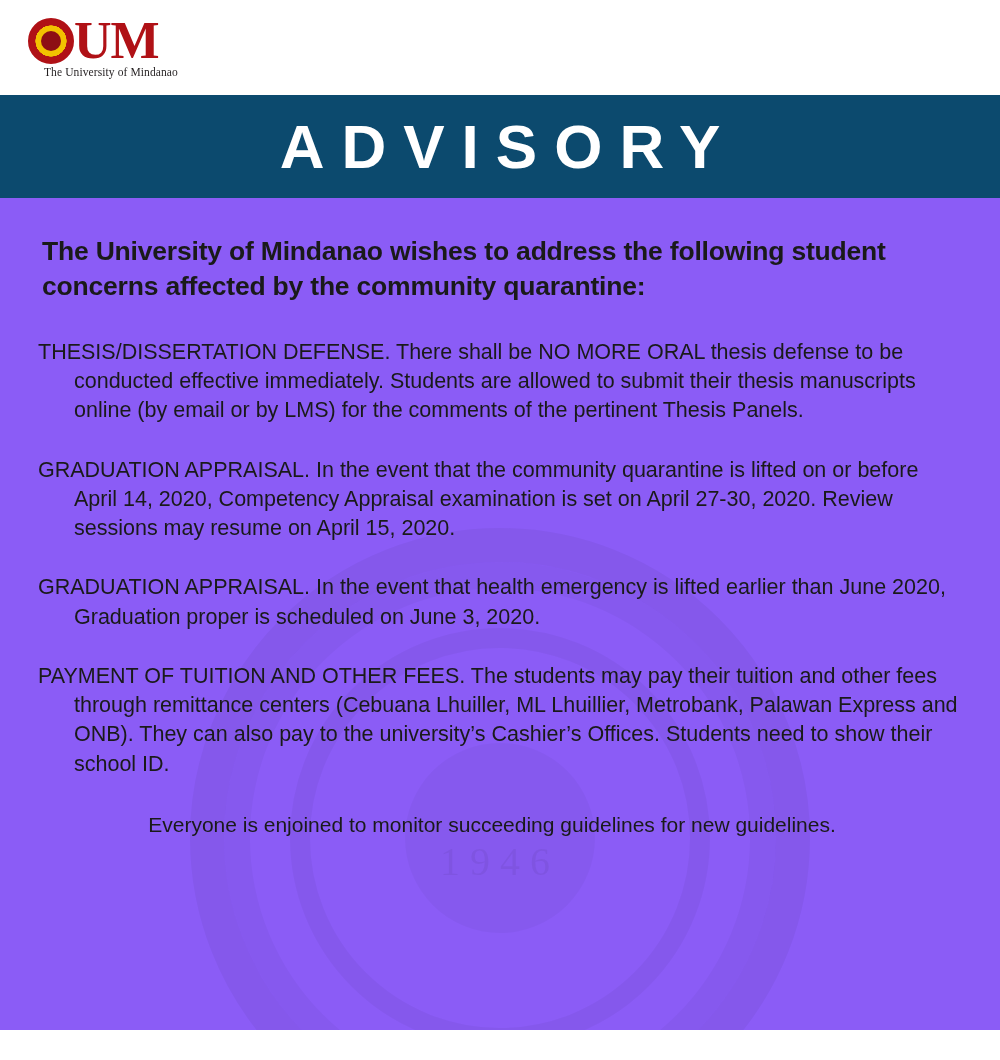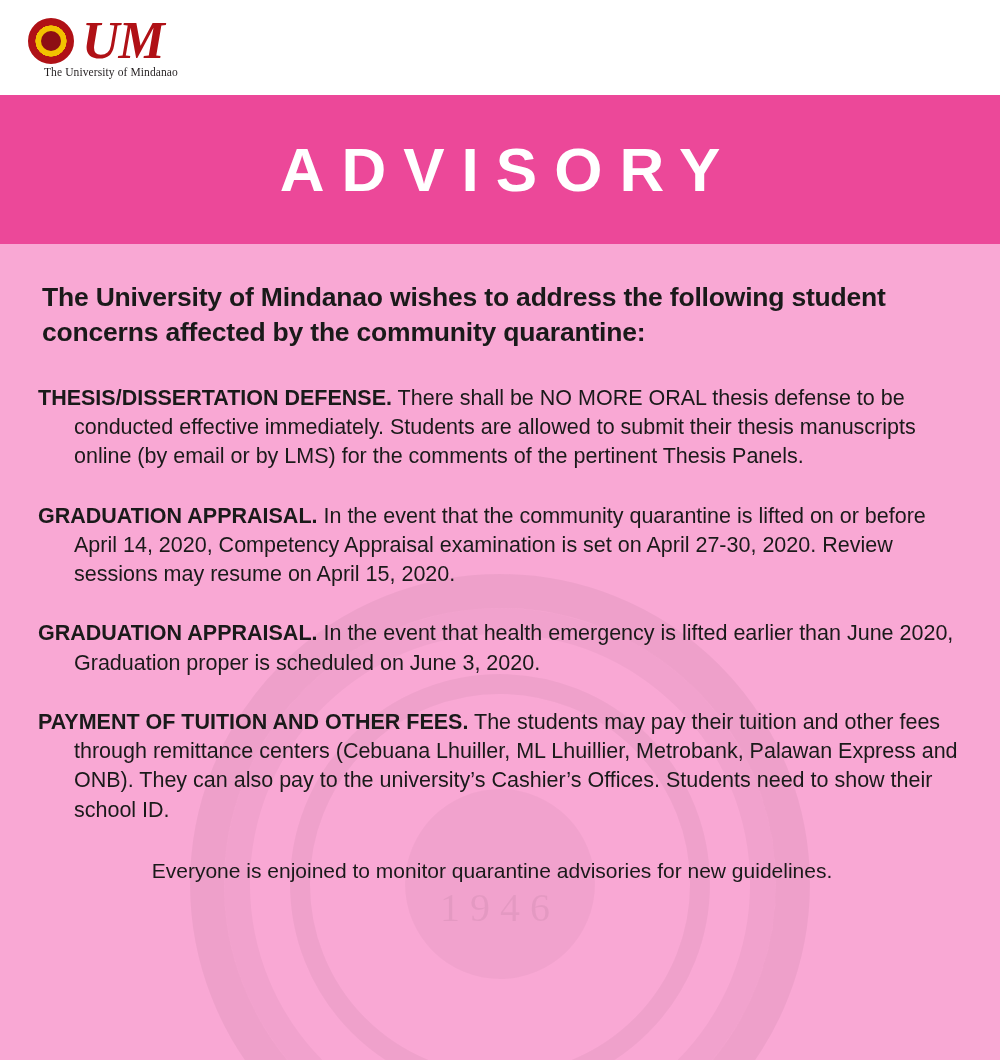--- a/index.html
+++ b/index.html
@@ -23,22 +23,20 @@
     padding-left: 28px;
   }
   .logo-wrap {
     display: flex;
     flex-direction: column;
     align-items: flex-start;
   }
   .logo-row {
     display: flex;
     align-items: flex-end;
-    gap: 8px;
-    font-style: italic;
   }
   .seal {
     width: 46px; height: 46px;
     border-radius: 50%;
     background: radial-gradient(circle at 50% 50%, #f2c200 0%, #f2c200 52%, #b01116 53%, #b01116 100%);
     border: 2px solid #b01116;
     position: relative;
     flex: none;
   }
   .seal::after {
@@ -64,39 +62,39 @@
     font-weight: normal;
     font-size: 11.5px;
     color: #231f20;
     margin-top: 2px;
     margin-left: 16px;
     letter-spacing: 0.1px;
   }
 
   
   .banner {
-    background: #ec4899;
-    height: 149px;
+    background: #0c4a6e;
+    height: 103px;
     display: flex;
     align-items: center;
     justify-content: center;
   }
   .banner-title {
     color: #ffffff;
     font-size: 62px;
     font-weight: bold;
     letter-spacing: 17px;
     text-indent: 17px;
     font-family: "Liberation Sans", sans-serif;
   }
 
   
   .content {
     position: relative;
-    background: #f9a8d4;
+    background: #8b5cf6;
     height: calc(1060px - 95px - 133px);
     padding: 36px 36px 16px 38px;
     overflow: hidden;
   }
 
   
   .watermark {
     position: absolute;
     left: 50%;
     top: 330px;
@@ -159,21 +157,21 @@
     padding-left: 0;
     text-indent: 0;
     max-width: 940px;
   }
   .item .body {
     display: block;
     padding-left: 36px;
     text-indent: -36px;
   }
   .item .head {
-    font-weight: bold;
+    font-weight: normal;
   }
 
   .footer-note {
     font-size: 21px;
     color: #1a1a1a;
     text-align: center;
     margin-top: 34px;
     padding-right: 18px;
   }
 </style>
@@ -218,15 +216,15 @@
         <span class="head">GRADUATION APPRAISAL.</span><span> In the event that health emergency is lifted earlier than June 2020, Graduation proper is scheduled on June 3, 2020.</span>
       </span>
     </div>
 
     <div class="item">
       <span class="body">
         <span class="head">PAYMENT OF TUITION AND OTHER FEES.</span><span> The students may pay their tuition and other fees through remittance centers (Cebuana Lhuiller, ML Lhuillier, Metrobank, Palawan Express and ONB). They can also pay to the university’s Cashier’s Offices. Students need to show their school ID.</span>
       </span>
     </div>
 
-    <div class="footer-note">Everyone is enjoined to monitor quarantine advisories for new guidelines.</div>
+    <div class="footer-note">Everyone is enjoined to monitor succeeding guidelines for new guidelines.</div>
   </div>
 </div>
 
 </body></html>

